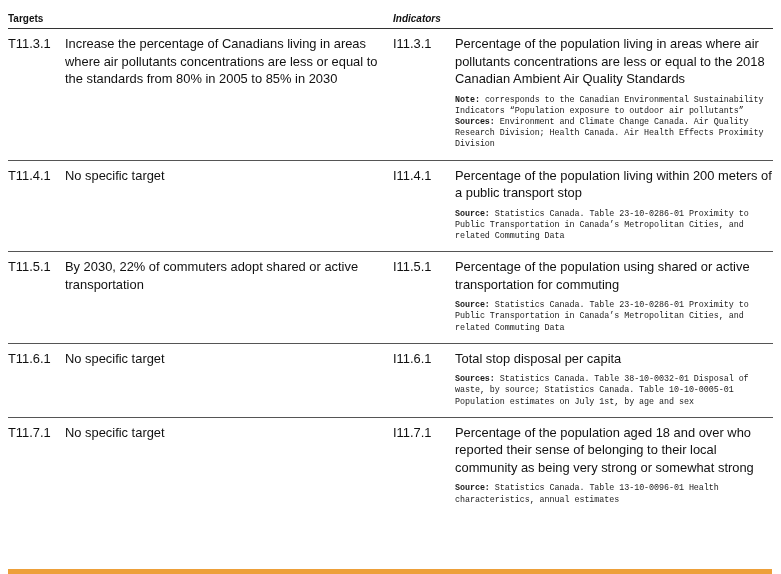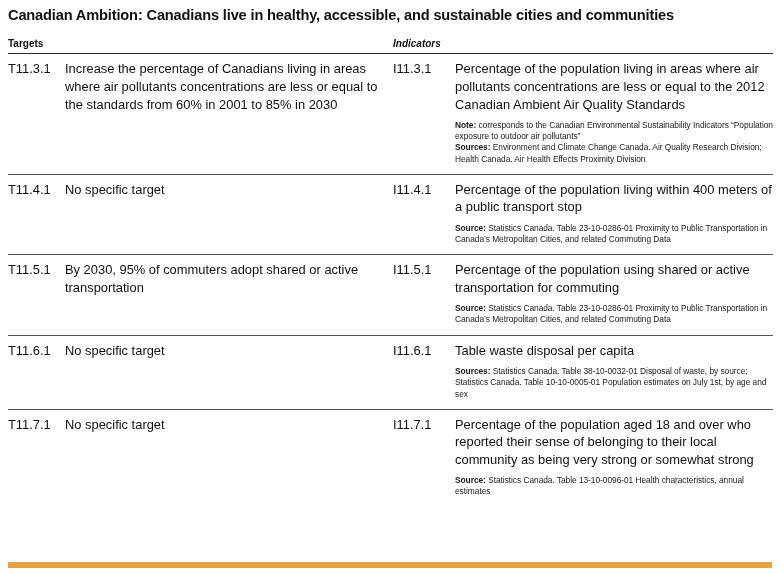--- a/index.html
+++ b/index.html
@@ -91,113 +91,113 @@
     line-height: 1.33;
     color: #1a1a1a;
     font-stretch: condensed;
     letter-spacing: -0.05px;
   }
   .fineprint .lbl {
     font-weight: bold;
   }
   .fineprint .entry {
     display: block;
+    font-family: Liberation Mono, monospace;
   }
 
   
   .accent-rule {
     position: absolute;
     left: 8px;
     top: 556px;
     width: 764px;
     height: 6px;
     background: #eda03a;
   }
 </style>
 </head>
 <body>
 
 <div class="page">
 
-  <h1 class="doc-title">Canadian Ambition: Canadians live in healthy, accessible, and sustainable cities and communities</h1>
 
   <table class="table">
     <colgroup>
       <col class="c-tid">
       <col class="c-ttext">
       <col class="c-iid">
       <col class="c-itext">
     </colgroup>
     <thead>
       <tr>
         <th class="th-targets" colspan="2">Targets</th>
         <th class="th-ind" colspan="2">Indicators</th>
       </tr>
     </thead>
     <tbody>
 
       <tr class="row">
         <td class="cell-id">T11.3.1</td>
         <td class="cell-text">
-          <span class="main">Increase the percentage of Canadians living in areas where air pollutants concentrations are less or equal to the standards from 60% in 2001 to 85% in 2030</span>
+          <span class="main">Increase the percentage of Canadians living in areas where air pollutants concentrations are less or equal to the standards from 80% in 2005 to 85% in 2030</span>
         </td>
         <td class="cell-id">I11.3.1</td>
         <td class="cell-text">
-          <span class="main">Percentage of the population living in areas where air pollutants concentrations are less or equal to the 2012 Canadian Ambient Air Quality Standards</span>
+          <span class="main">Percentage of the population living in areas where air pollutants concentrations are less or equal to the 2018 Canadian Ambient Air Quality Standards</span>
           <div class="fineprint">
             <span class="entry">
               <span class="lbl">Note:</span><span> corresponds to the Canadian Environmental Sustainability Indicators “Population exposure to outdoor air pollutants”</span>
             </span>
             <span class="entry">
               <span class="lbl">Sources:</span><span> Environment and Climate Change Canada. Air Quality Research Division; Health Canada. Air Health Effects Proximity Division</span>
             </span>
           </div>
         </td>
       </tr>
 
       <tr class="row">
         <td class="cell-id">T11.4.1</td>
         <td class="cell-text">
           <span class="main">No specific target</span>
         </td>
         <td class="cell-id">I11.4.1</td>
         <td class="cell-text">
-          <span class="main">Percentage of the population living within 400 meters of a public transport stop</span>
+          <span class="main">Percentage of the population living within 200 meters of a public transport stop</span>
           <div class="fineprint">
             <span class="entry">
               <span class="lbl">Source:</span><span> Statistics Canada. Table 23-10-0286-01 Proximity to Public Transportation in Canada’s Metropolitan Cities, and related Commuting Data</span>
             </span>
           </div>
         </td>
       </tr>
 
       <tr class="row">
         <td class="cell-id">T11.5.1</td>
         <td class="cell-text">
-          <span class="main">By 2030, 95% of commuters adopt shared or active transportation</span>
+          <span class="main">By 2030, 22% of commuters adopt shared or active transportation</span>
         </td>
         <td class="cell-id">I11.5.1</td>
         <td class="cell-text">
           <span class="main">Percentage of the population using shared or active transportation for commuting</span>
           <div class="fineprint">
             <span class="entry">
               <span class="lbl">Source:</span><span> Statistics Canada. Table 23-10-0286-01 Proximity to Public Transportation in Canada’s Metropolitan Cities, and related Commuting Data</span>
             </span>
           </div>
         </td>
       </tr>
 
       <tr class="row">
         <td class="cell-id">T11.6.1</td>
         <td class="cell-text">
           <span class="main">No specific target</span>
         </td>
         <td class="cell-id">I11.6.1</td>
         <td class="cell-text">
-          <span class="main">Table waste disposal per capita</span>
+          <span class="main">Total stop disposal per capita</span>
           <div class="fineprint">
             <span class="entry">
               <span class="lbl">Sources:</span><span> Statistics Canada. Table 38-10-0032-01 Disposal of waste, by source; Statistics Canada. Table 10-10-0005-01 Population estimates on July 1st, by age and sex</span>
             </span>
           </div>
         </td>
       </tr>
 
       <tr class="row">
         <td class="cell-id">T11.7.1</td>

